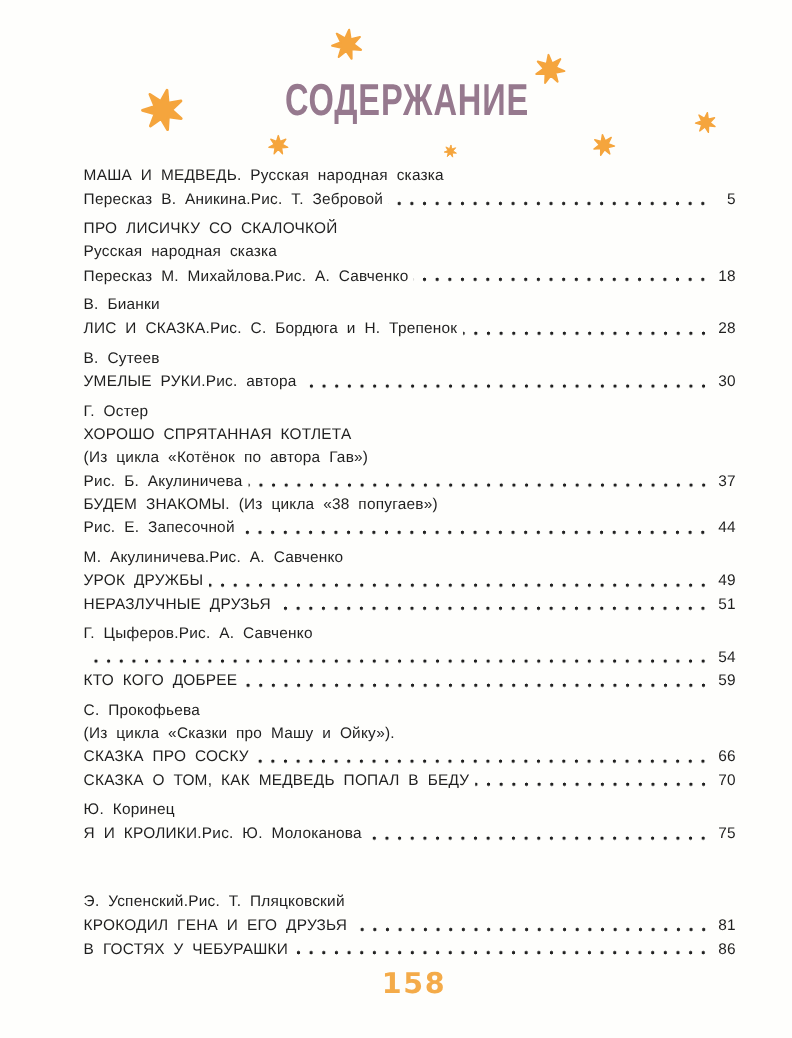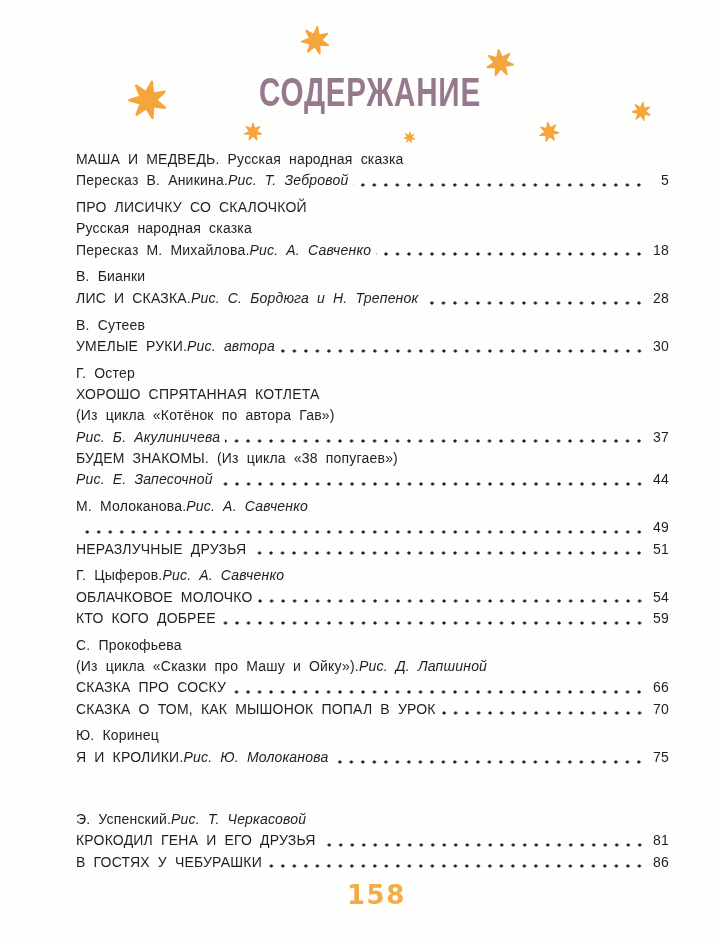--- a/index.html
+++ b/index.html
@@ -31,21 +31,21 @@
     word-spacing: 0.28em;
   }
   .toc-group { margin-bottom: 5.5px; }
   .toc-group:last-child { margin-bottom: 0; margin-top: 41px; }
   .toc-line {
     display: flex;
     align-items: stretch;
     height: 21.3px; line-height: 21.3px;
     white-space: nowrap;
   }
-  .seg-ital { font-style: italic; }
+  .seg-ital { }
   .seg-bold { font-weight: 400; }
   .leader {
     flex: 1 1 auto;
     margin-left: 5px; margin-right: 2px;
     background-image: radial-gradient(circle, var(--text-ink, #1f1f1f) 1.35px, transparent 1.8px);
     background-size: 11.5px 4px;
     background-repeat: repeat-x;
     background-position: right bottom 4.5px;
   }
   .page-num { text-align: right; min-width: 22px; }
@@ -157,83 +157,82 @@
         <span class="seg-reg">БУДЕМ ЗНАКОМЫ. (Из цикла «38 попугаев»)</span>
       </div>
       <div class="toc-line">
         <span class="seg-ital">Рис. Е. Запесочной</span>
         <span class="leader"></span>
         <span class="page-num">44</span>
       </div>
     </div>
     <div class="toc-group">
       <div class="toc-line">
-        <span class="seg-bold">М. Молоканова. </span>
+        <span class="seg-bold">М. Акулиничева. </span>
         <span class="seg-ital">Рис. А. Савченко</span>
       </div>
       <div class="toc-line">
+        <span class="seg-reg">УРОК ДРУЖБЫ</span>
         <span class="leader"></span>
         <span class="page-num">49</span>
       </div>
       <div class="toc-line">
         <span class="seg-reg">НЕРАЗЛУЧНЫЕ ДРУЗЬЯ</span>
         <span class="leader"></span>
         <span class="page-num">51</span>
       </div>
     </div>
     <div class="toc-group">
       <div class="toc-line">
         <span class="seg-bold">Г. Цыферов. </span>
         <span class="seg-ital">Рис. А. Савченко</span>
       </div>
       <div class="toc-line">
-        <span class="seg-reg">ОБЛАЧКОВОЕ МОЛОЧКО</span>
         <span class="leader"></span>
         <span class="page-num">54</span>
       </div>
       <div class="toc-line">
         <span class="seg-reg">КТО КОГО ДОБРЕЕ</span>
         <span class="leader"></span>
         <span class="page-num">59</span>
       </div>
     </div>
     <div class="toc-group">
       <div class="toc-line">
         <span class="seg-bold">С. Прокофьева</span>
       </div>
       <div class="toc-line">
         <span class="seg-reg">(Из цикла «Сказки про Машу и Ойку»). </span>
-        <span class="seg-ital">Рис. Д. Лапшиной</span>
       </div>
       <div class="toc-line">
         <span class="seg-reg">СКАЗКА ПРО СОСКУ</span>
         <span class="leader"></span>
         <span class="page-num">66</span>
       </div>
       <div class="toc-line">
-        <span class="seg-reg">СКАЗКА О ТОМ, КАК МЫШОНОК ПОПАЛ В УРОК</span>
+        <span class="seg-reg">СКАЗКА О ТОМ, КАК МЕДВЕДЬ ПОПАЛ В БЕДУ</span>
         <span class="leader"></span>
         <span class="page-num">70</span>
       </div>
     </div>
     <div class="toc-group">
       <div class="toc-line">
         <span class="seg-bold">Ю. Коринец</span>
       </div>
       <div class="toc-line">
         <span class="seg-reg">Я И КРОЛИКИ. </span>
         <span class="seg-ital">Рис. Ю. Молоканова</span>
         <span class="leader"></span>
         <span class="page-num">75</span>
       </div>
     </div>
     <div class="toc-group">
       <div class="toc-line">
         <span class="seg-bold">Э. Успенский. </span>
-        <span class="seg-ital">Рис. Т. Черкасовой</span>
+        <span class="seg-ital">Рис. Т. Пляцковский</span>
       </div>
       <div class="toc-line">
         <span class="seg-reg">КРОКОДИЛ ГЕНА И ЕГО ДРУЗЬЯ</span>
         <span class="leader"></span>
         <span class="page-num">81</span>
       </div>
       <div class="toc-line">
         <span class="seg-reg">В ГОСТЯХ У ЧЕБУРАШКИ</span>
         <span class="leader"></span>
         <span class="page-num">86</span>

